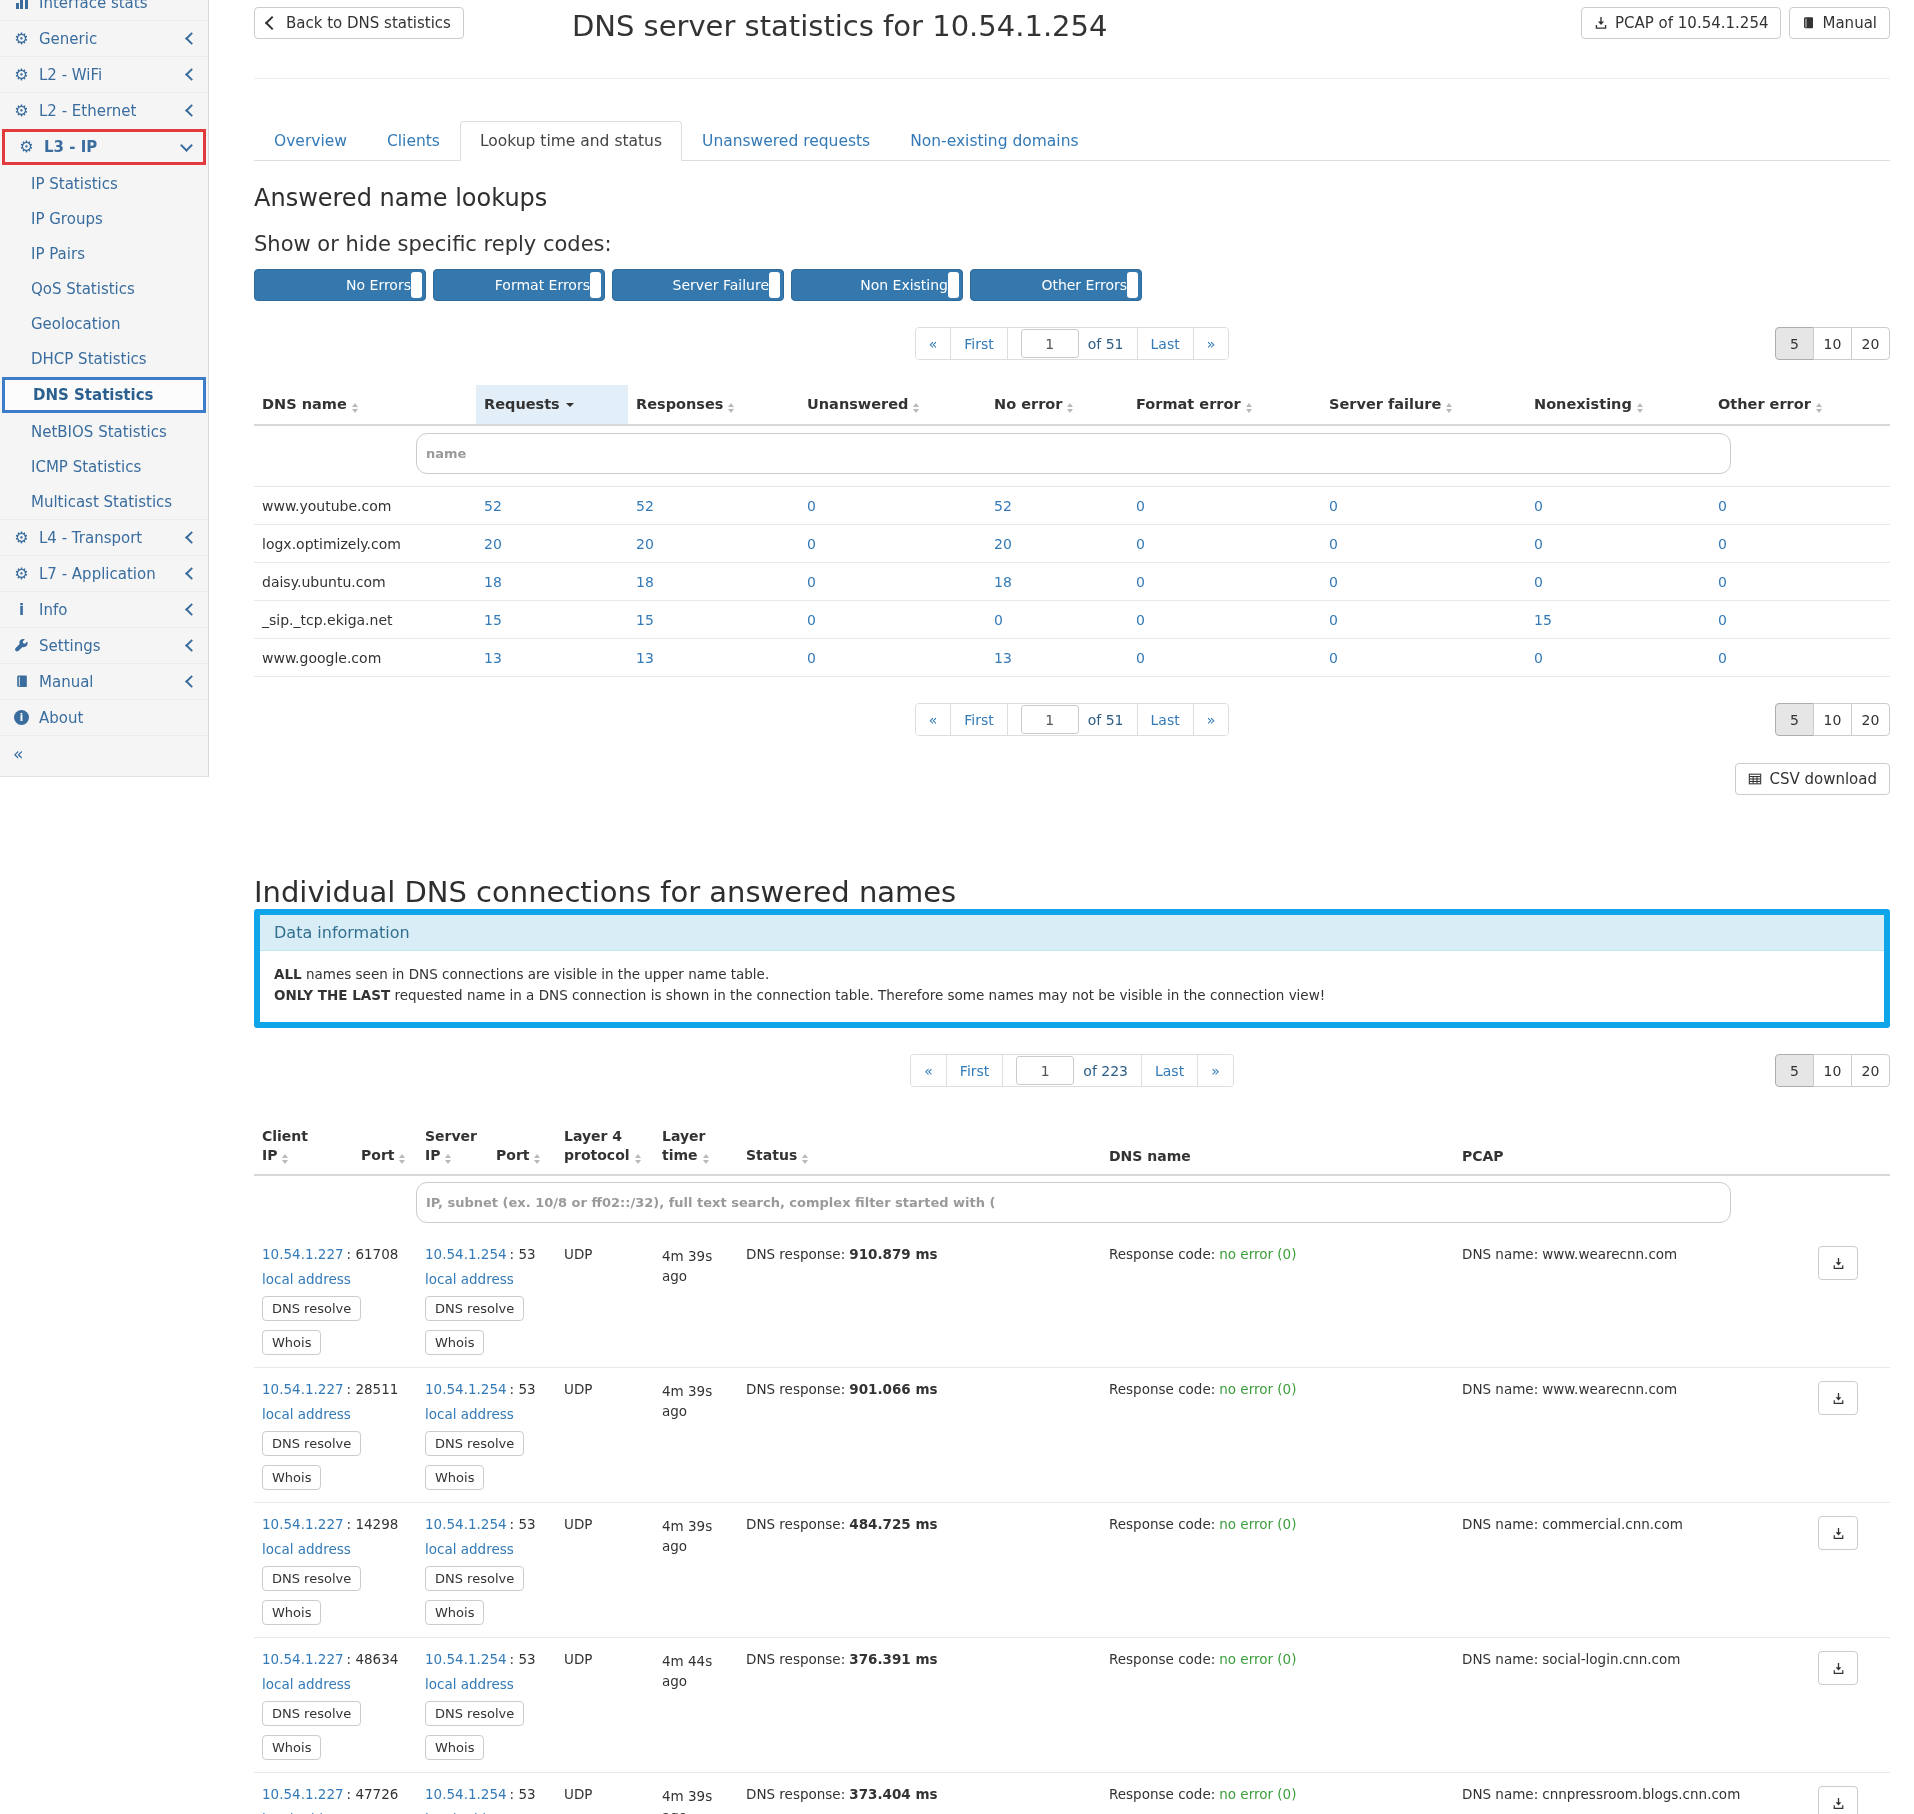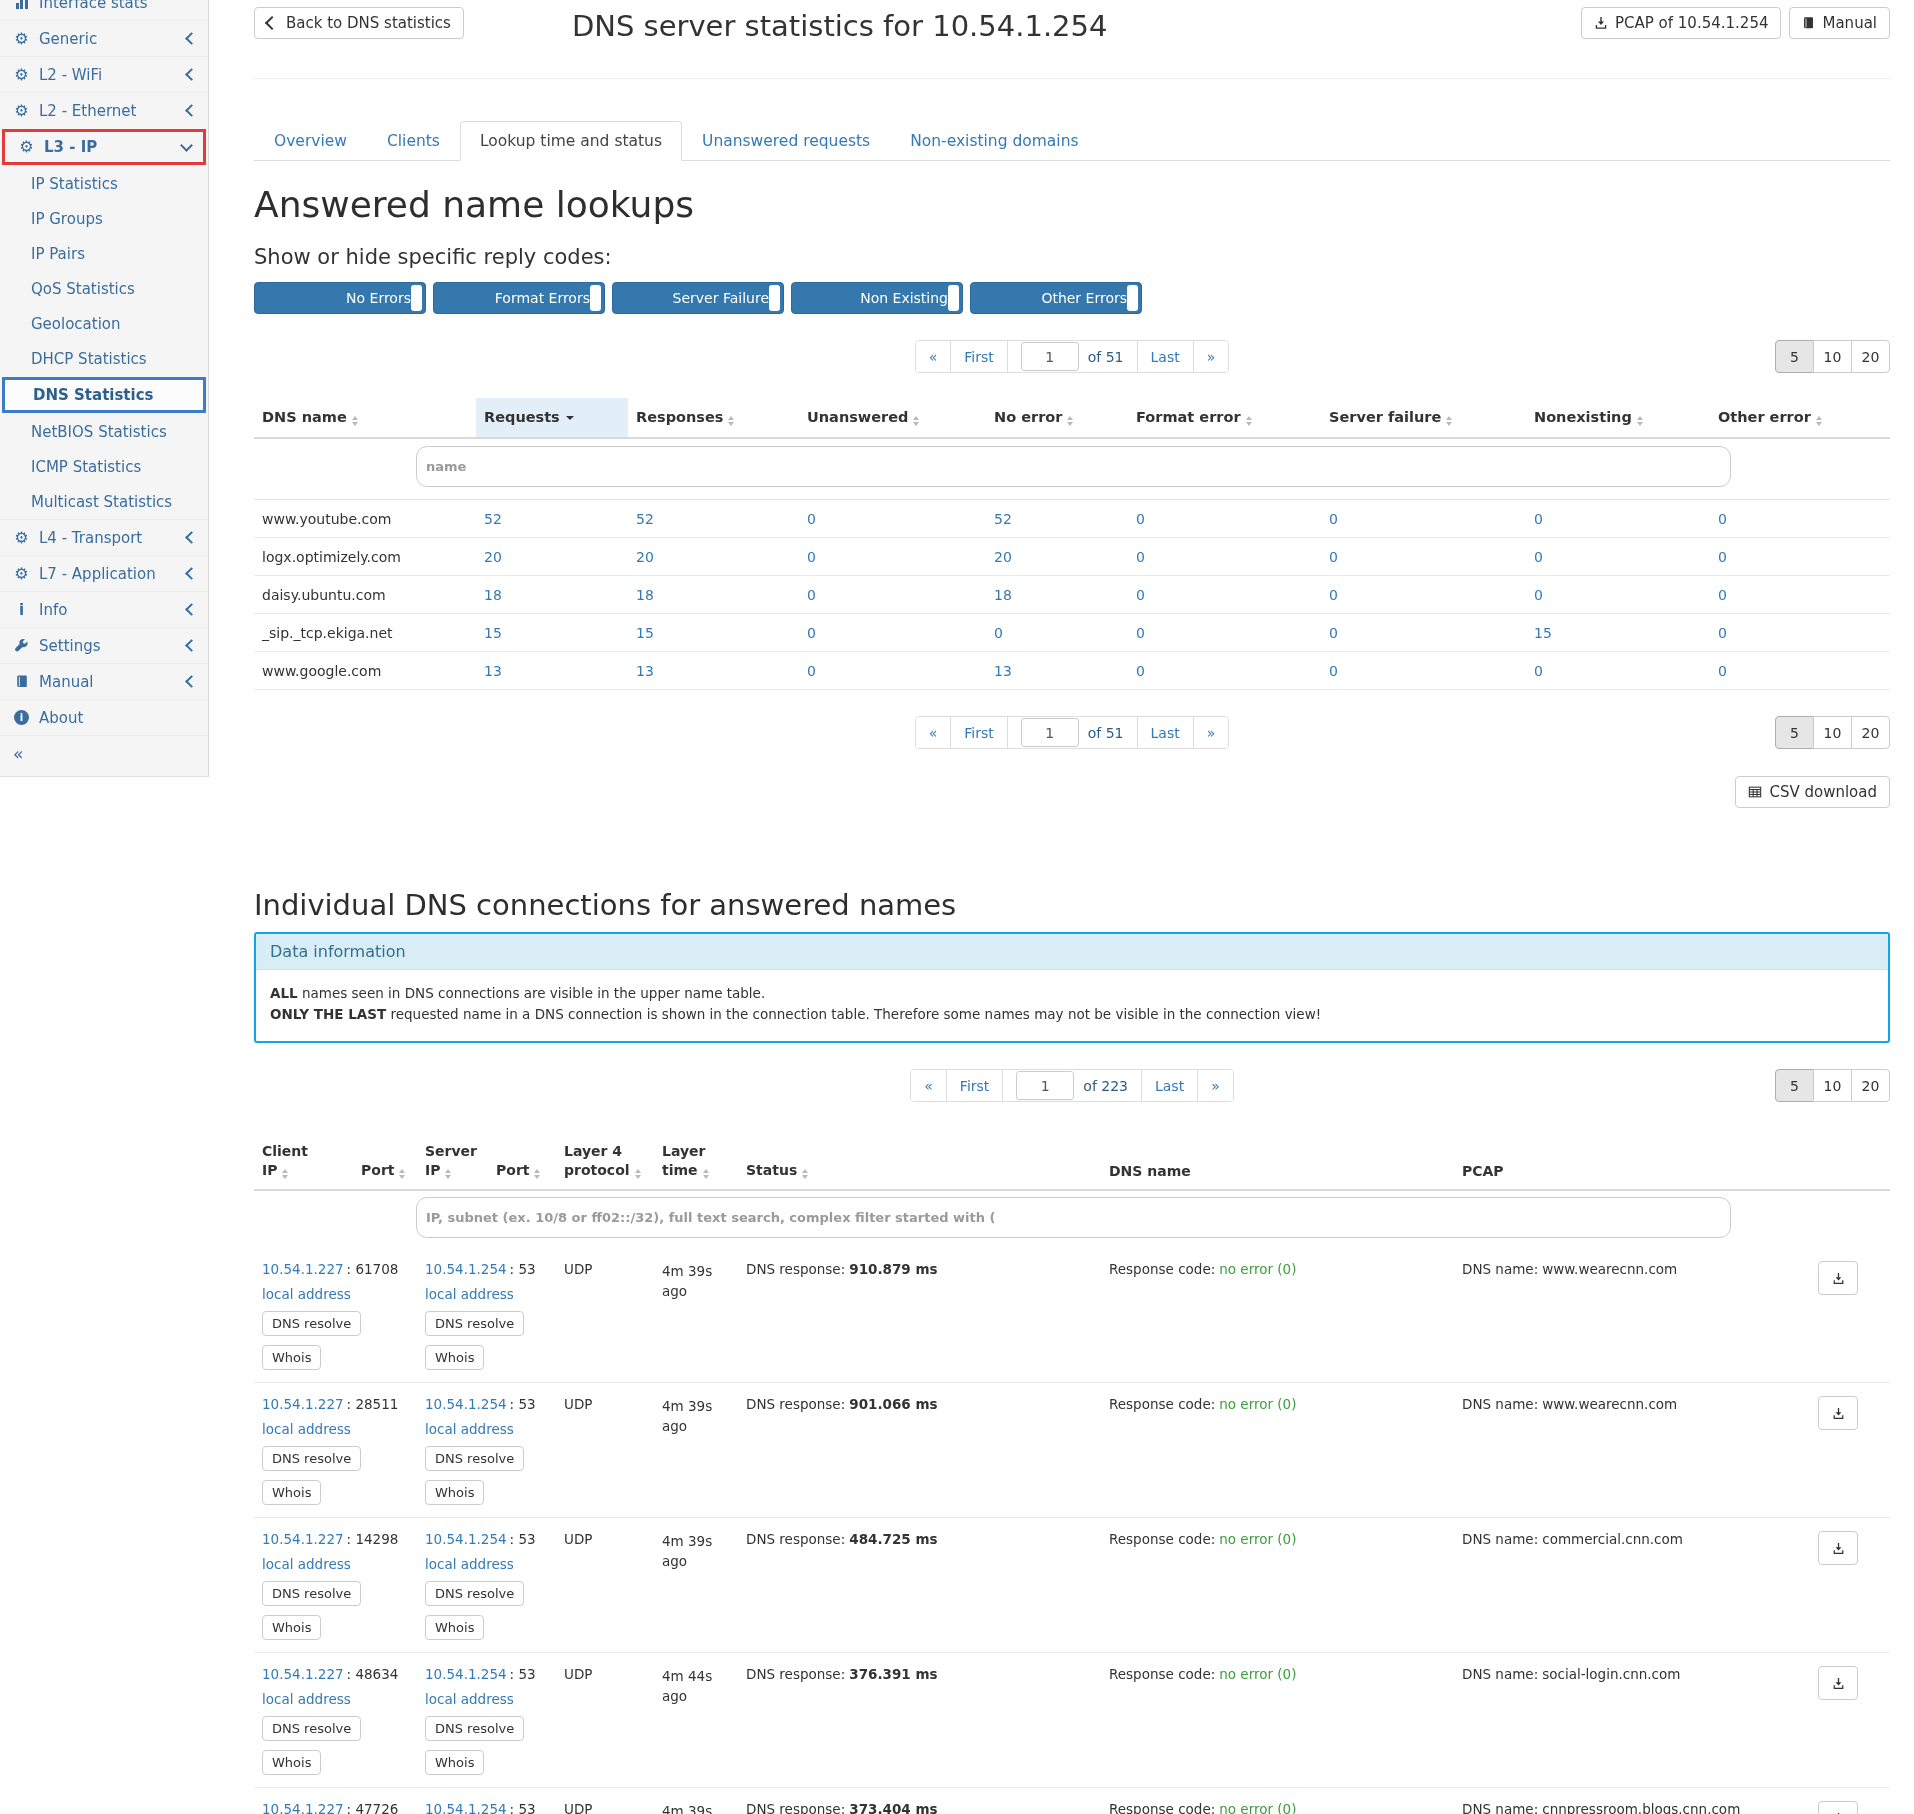--- a/index.html
+++ b/index.html
@@ -48,21 +48,21 @@
   .topbar-right{margin-left:auto;display:flex;gap:8px;}
   .topbar-right svg{fill:#333;}
   .top-hr{border:none;border-top:1px solid #ededed;margin:16px 0 0 0;}
 
   
   .tabs{display:flex;border-bottom:1px solid #ddd;margin-top:42px;padding-left:0;}
   .tab{padding:10px 19px;font-size:15.5px;color:#337ab7;cursor:pointer;border:1px solid transparent;
        border-radius:4px 4px 0 0;margin-bottom:-1px;}
   .tab.active{color:#444;background:#fff;border-color:#ddd #ddd #fff #ddd;cursor:default;}
 
-  .h2{font-size:36px;font-weight:normal;color:#2e2e2e;margin:23px 0 0 0;}
+  .h2{font-size:24px;font-weight:normal;color:#2e2e2e;margin:23px 0 0 0;}
   .codes-label{font-size:21px;font-weight:normal;color:#333;margin:20px 0 0 0;}
 
   
   .toggles{display:flex;gap:7px;margin-top:13px;}
   .toggle{width:172px;height:32px;background:#3478ad;border:1px solid #2d6a99;border-radius:4px;
           display:flex;align-items:center;color:#fff;font-size:14px;cursor:pointer;padding:0 3px 0 0;}
   .toggle .tlabel{flex:1;text-align:right;}
   .toggle .thandle{width:11px;height:26px;background:#fff;border-radius:3px;}
 
   
@@ -101,21 +101,21 @@
   ::placeholder{color:#9a9a9a;font-weight:bold;opacity:1;}
   .t1-row{display:grid;grid-template-columns:222px 152px 171px 187px 142px 193px 205px 184px 1fr;
           border-bottom:1px solid #e9e9e9;height:37px;align-items:center;}
   .t1-row .td{padding-left:8px;font-size:14px;color:#333;white-space:nowrap;}
   .t1-row .td a{color:#337ab7;cursor:pointer;}
   .csv-row{display:flex;justify-content:flex-end;margin-top:27px;}
   .csv-btn svg{stroke:#333;}
 
   
   .h2b{font-size:29px;font-weight:normal;color:#2e2e2e;margin:80px 0 0 0;}
-  .panel{border:2px solid #0ea5e9;border-radius:3px;margin-top:10px;}
+  .panel{border:6px solid #0ea5e9;border-radius:3px;margin-top:0;}
   .panel-head{background:#d9edf7;color:#31708f;font-size:16px;padding:8px 14px;border-bottom:1px solid #bce8f1;}
   .panel-body{padding:13px 14px 16px 14px;font-size:13.5px;color:#333;line-height:21px;}
 
   .t2-head{display:grid;grid-template-columns:99px 64px 71px 68px 98px 84px 363px 353px 356px 1fr;
            margin-top:21px;border-bottom:2px solid #d8d8d8;height:66px;}
   .t2-head .th2{display:flex;flex-direction:column;justify-content:flex-end;padding:0 4px 10px 8px;
                 font-size:14px;font-weight:bold;color:#333;cursor:pointer;white-space:nowrap;}
   .t2-head .th2 .l1{margin-bottom:3px;}
   .t2-head .th2.sorted2{background:#e2eff8;}
   .t2-head .plain{cursor:default;}

